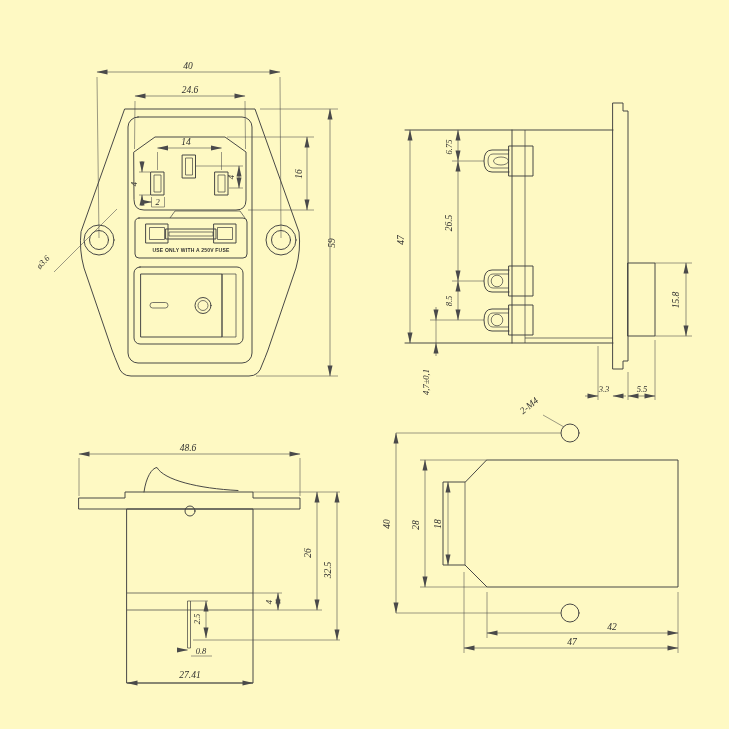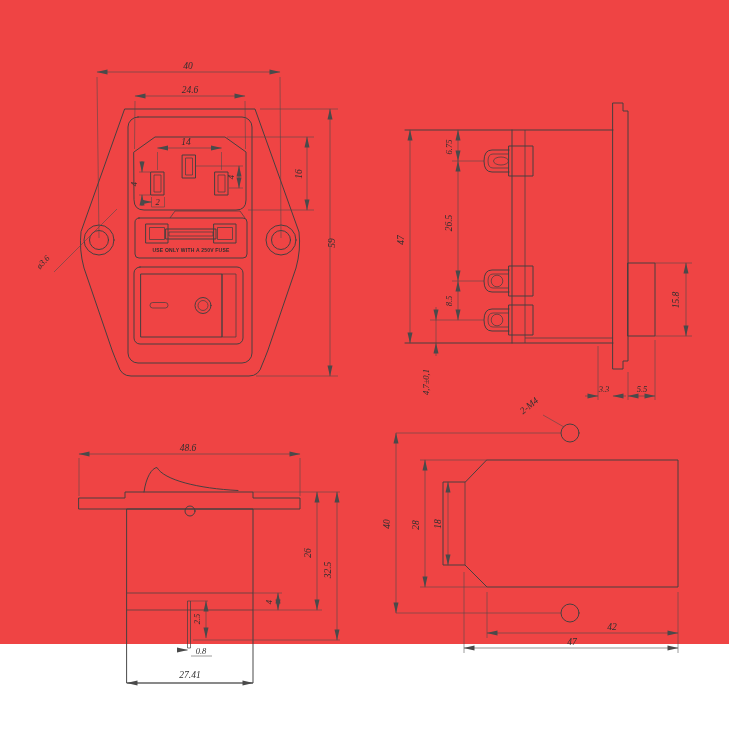--- a/index.html
+++ b/index.html
@@ -1,17 +1,17 @@
 <!DOCTYPE html>
 <html><head>
 <meta charset="utf-8">
 <style>
   html,body{margin:0;padding:0;background:#ffffff;}
   body{width:729px;height:729px;font-family:"Liberation Sans",sans-serif;}
-  #stage{width:729px;height:644px;background:#ef4444;position:relative;}
+  #stage{width:729px;height:729px;background:#fef9c3;position:relative;}
   svg{display:block;}
   .obj{stroke:#3f3f3f;stroke-width:0.95;fill:none;stroke-linejoin:round;stroke-linecap:round;}
   .obj2{stroke:#3f3f3f;stroke-width:0.7;fill:none;stroke-linejoin:round;}
   .ext{stroke:#4a4a4a;stroke-width:0.55;fill:none;}
   .dim{stroke:#4a4a4a;stroke-width:0.6;fill:none;marker-start:url(#arr);marker-end:url(#arr);}
   .dimE{stroke:#4a4a4a;stroke-width:0.6;fill:none;marker-end:url(#arr);}
   .dt{font-family:"Liberation Serif",serif;font-style:italic;font-size:9.5px;fill:#2f2f2f;text-anchor:middle;}
   .dts{font-size:8.5px;}
   .fuse-t{font-family:"Liberation Sans",sans-serif;font-weight:bold;font-style:normal;font-size:5px;letter-spacing:0.22px;fill:#2f2f2f;text-anchor:middle;}
 </style>

